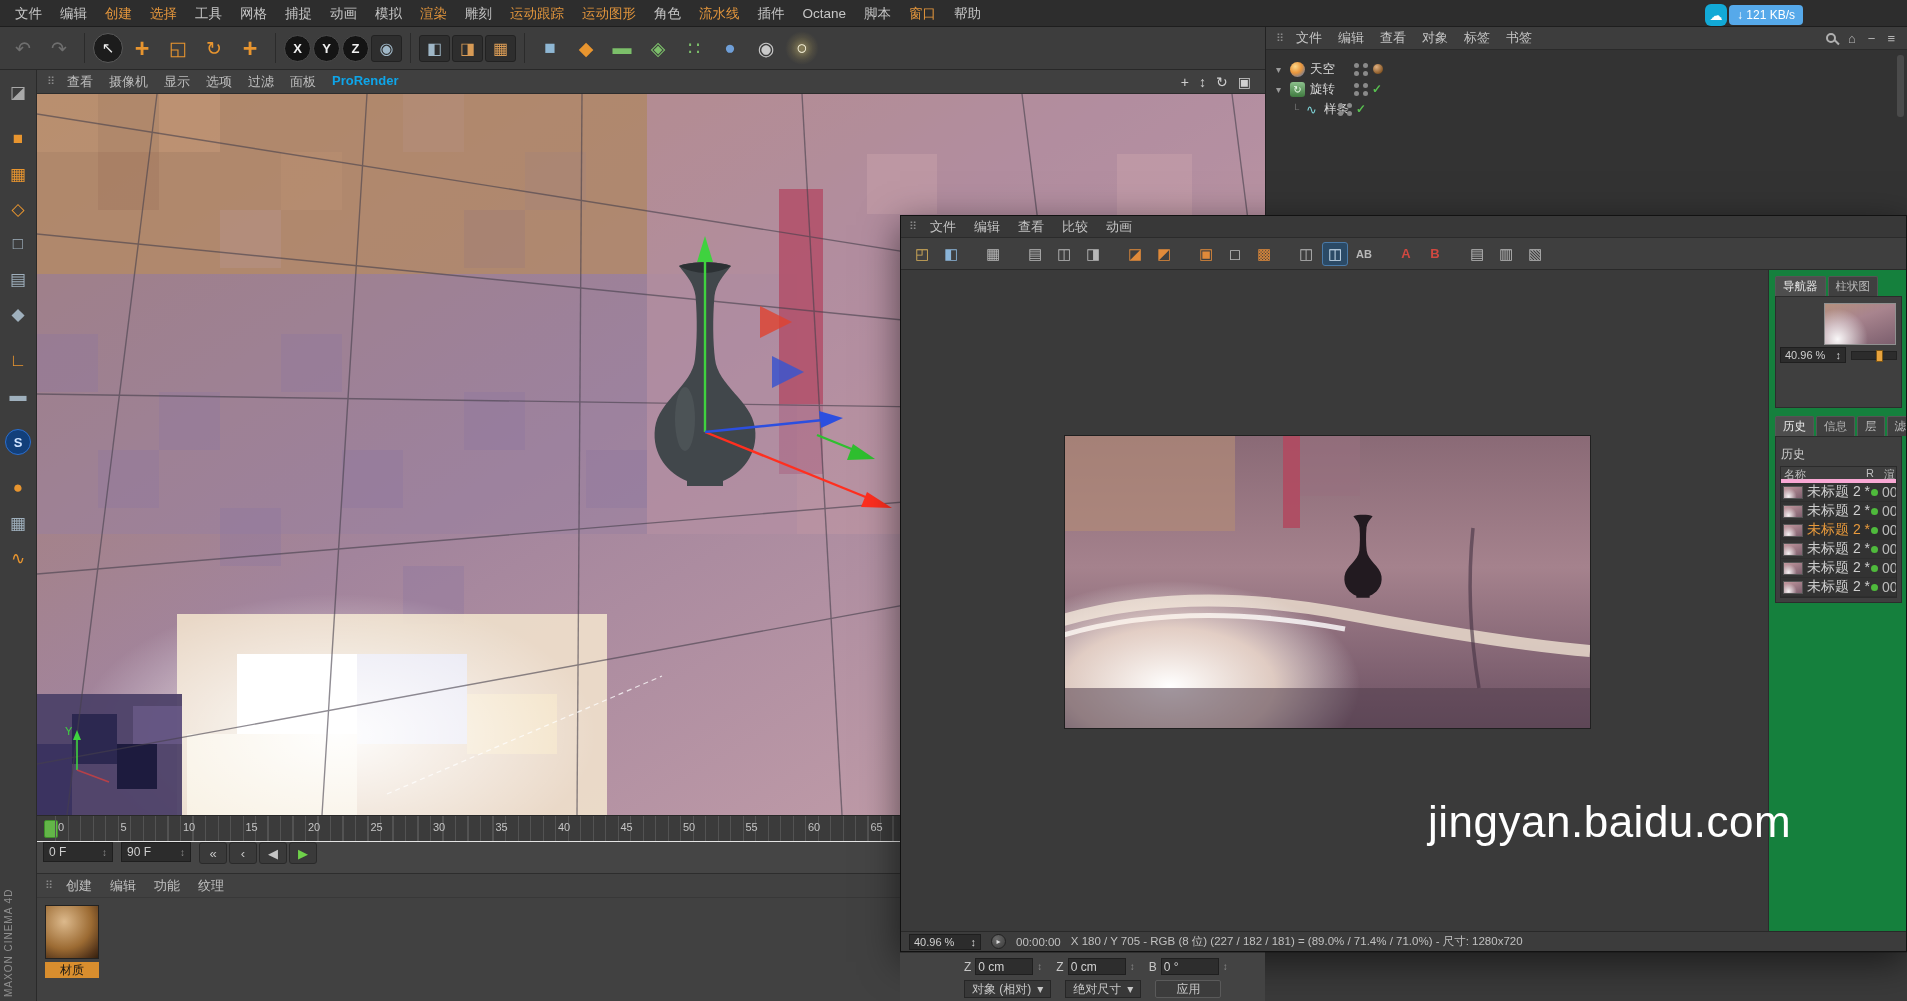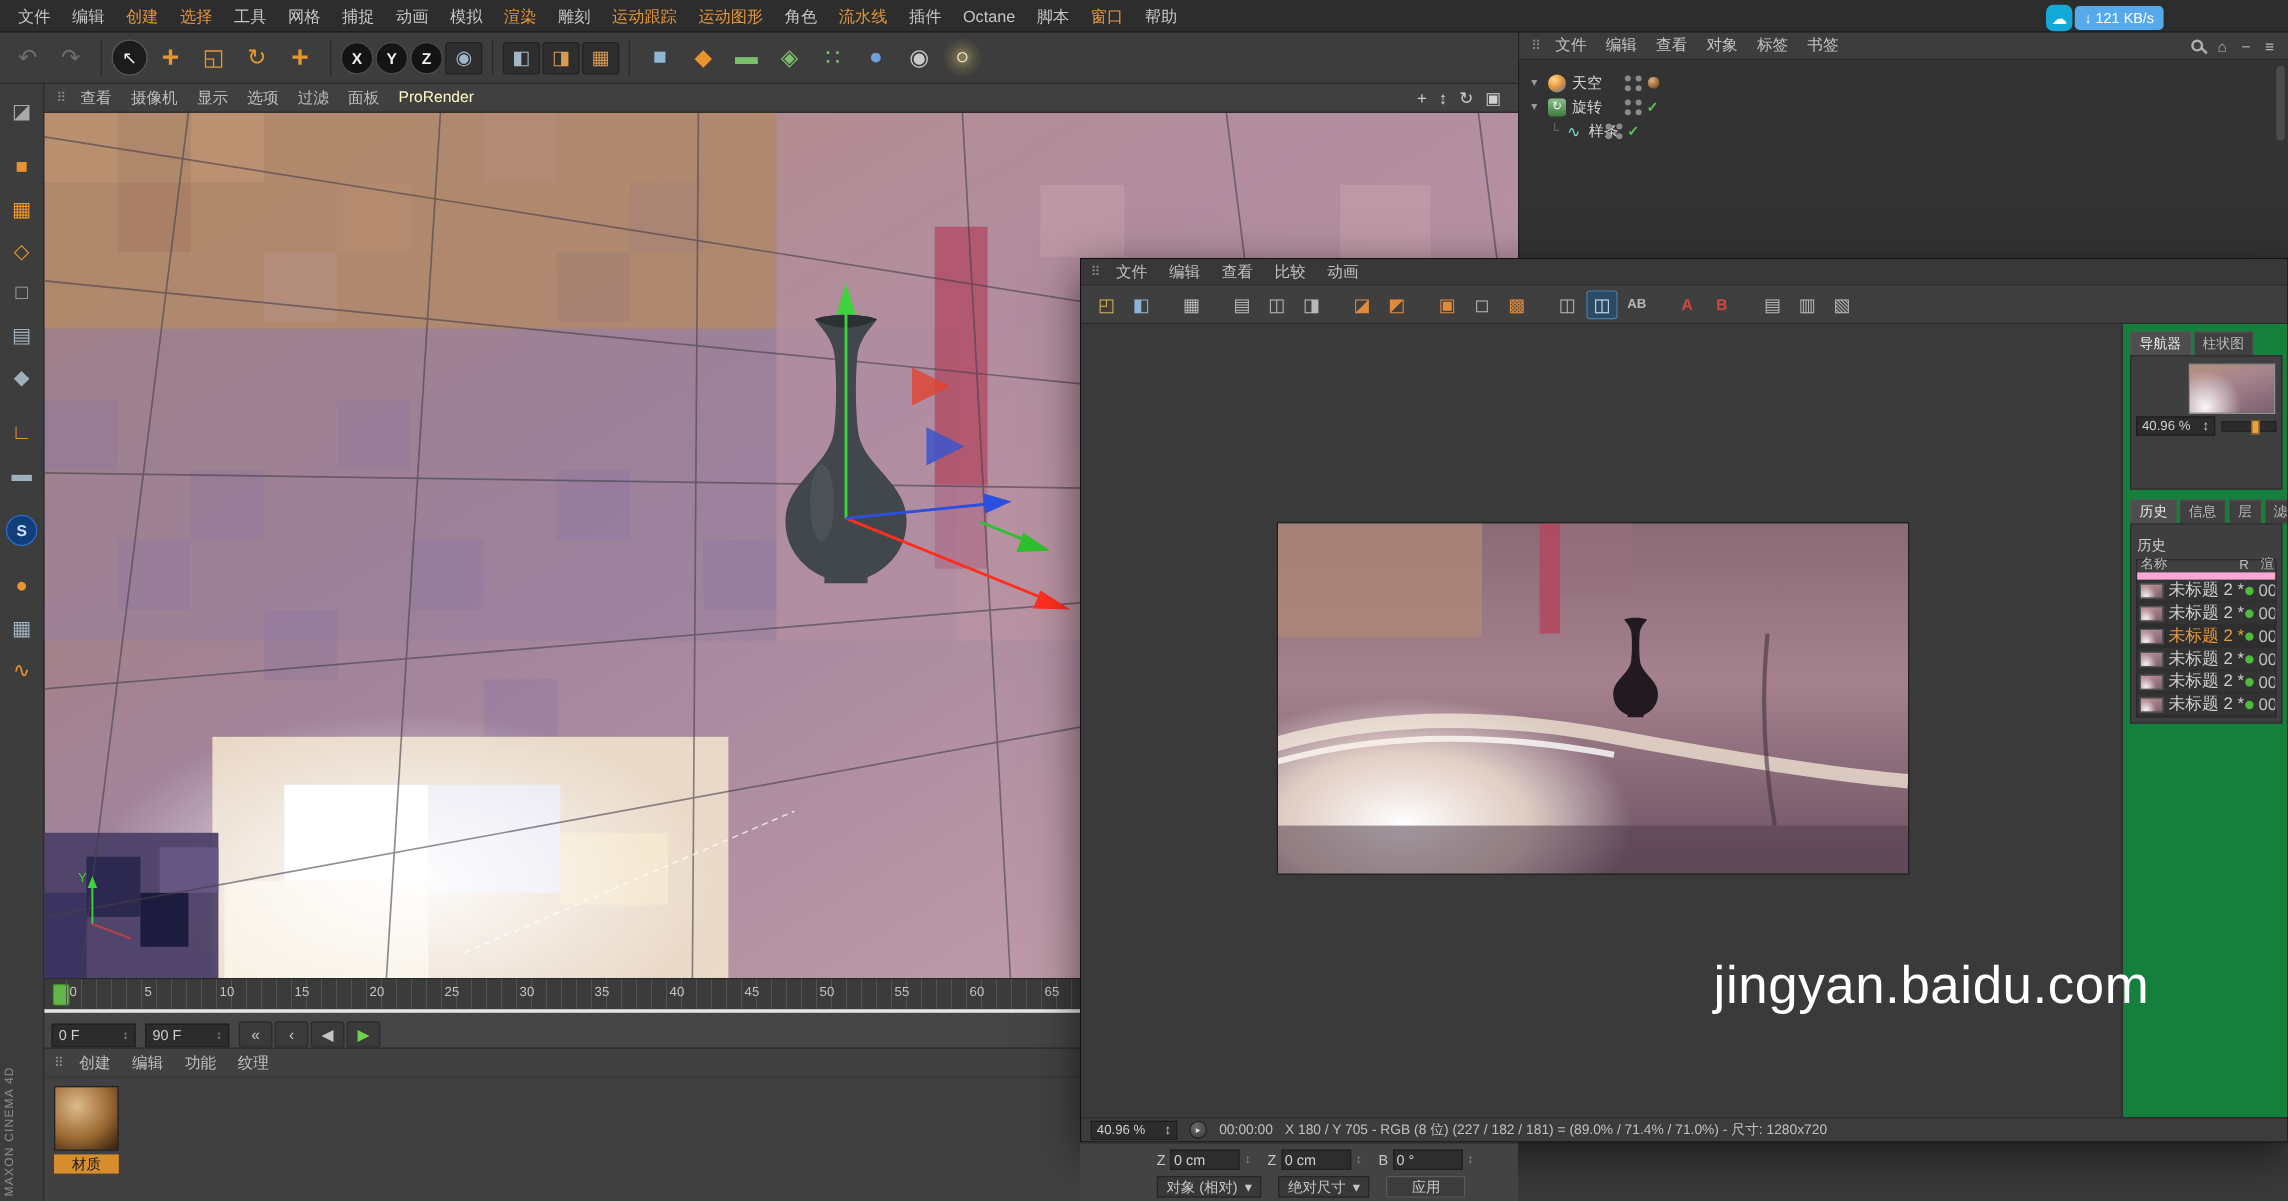--- a/index.html
+++ b/index.html
@@ -39,35 +39,35 @@
   .licon{width:28px;height:28px;display:flex;align-items:center;justify-content:center;font-size:17px;color:#a9a9a9;border-radius:3px;cursor:pointer;flex:0 0 auto;}
   .licon.orange{color:#e8952f;}
   .licon.steel{color:#9fb0bd;}
   .licon.gap{margin-top:12px;}
   .licon.scircle{background:#123f7a;border:1px solid #2a6fd0;border-radius:50%;color:#cfe3ff;font-weight:bold;font-size:13px;width:26px;height:26px;}
   .maxon{position:absolute;left:1px;bottom:4px;width:34px;height:170px;color:#8f8f8f;font-size:10px;letter-spacing:1px;writing-mode:vertical-rl;transform:rotate(180deg);text-align:left;line-height:15px;}
 
   
   .vp-header{position:absolute;left:37px;top:70px;width:1228px;height:24px;background:#404040;border-bottom:1px solid #2d2d2d;display:flex;align-items:center;font-size:13px;color:#bdbdbd;padding:0 6px;}
   .vp-header .mi{padding:0 8px;white-space:nowrap;cursor:default;}
-  .vp-header .mi.pror{color:#fef9c3;font-weight:normal;}
+  .vp-header .mi.pror{color:#0ea5e9;font-weight:bold;}
   .grip{color:#8a8a8a;font-size:11px;padding:0 4px;cursor:grab;}
   .vp-view-icons{margin-left:auto;display:flex;gap:10px;padding-right:8px;}
   .vvi{color:#cfcfcf;font-size:14px;cursor:pointer;}
   .vp-canvas{position:absolute;left:37px;top:94px;width:1228px;height:721px;background:#000;cursor:crosshair;}
   .vp-canvas svg{display:block;}
 
   
   .ruler{position:absolute;left:37px;top:815px;width:1228px;height:26px;background:#3b3b3b;border-top:1px solid #292929;}
   .playhead{position:absolute;left:7px;top:4px;width:14px;height:18px;background:#63b648;border:1px solid #3e8f2a;border-radius:2px;cursor:ew-resize;}
   .ticks{position:absolute;left:18px;top:0;display:flex;height:26px;background:repeating-linear-gradient(90deg,#535353 0 1px,rgba(0,0,0,0) 1px 12.5px);}
   .tick{width:62.5px;font-size:11px;color:#c4c4c4;padding-top:5px;padding-left:3px;flex:0 0 auto;}
 
   
-  .transport{position:absolute;left:37px;top:841px;width:1228px;height:32px;background:#454545;border-top:3px solid #e5e5e5;display:flex;align-items:flex-end;gap:8px;padding-left:6px;}
+  .transport{position:absolute;left:37px;top:841px;width:1228px;height:32px;background:#454545;border-top:1px solid #e5e5e5;display:flex;align-items:flex-start;gap:8px;padding-left:6px;}
   .fld{height:20px;min-width:70px;background:#2c2c2c;border:1px solid #1f1f1f;color:#cfcfcf;font-size:12px;display:flex;align-items:center;justify-content:space-between;padding:0 5px;gap:6px;}
   .fld .stp{color:#8a8a8a;font-size:10px;}
   .tslider{width:545px;height:20px;background:#2c2c2c;border:1px solid #1f1f1f;color:#bbb;font-size:11px;display:flex;align-items:center;justify-content:space-between;padding:0 7px;cursor:ew-resize;}
   .tbtn{width:28px;height:22px;background:#3a3a3a;border:1px solid #2a2a2a;border-radius:3px;color:#c5c5c5;display:flex;align-items:center;justify-content:center;font-size:13px;cursor:pointer;}
   .tbtn.play{color:#6fd24a;}
 
   
   .mat-panel{position:absolute;left:37px;top:873px;width:863px;height:128px;background:#414141;border-top:1px solid #2d2d2d;}
   .mat-menu{height:24px;display:flex;align-items:center;font-size:13px;color:#c0c0c0;padding-left:4px;border-bottom:1px solid #383838;}
   .mat-menu .mi{padding:0 9px;cursor:default;}
@@ -130,21 +130,21 @@
   .tab.on{background:#4e4e4e;color:#ececec;}
   .side-box{border:1px solid #2c2c2c;background:#3f3f3f;padding:4px;}
   .nav-box{height:112px;position:relative;}
   .nav-thumb{position:absolute;right:5px;top:6px;width:72px;height:42px;border:1px solid #909090;background:radial-gradient(circle at 18% 88%,rgba(255,255,255,.95) 0%,rgba(255,255,255,0) 45%),linear-gradient(160deg,#b5917e 0%,#a8848e 40%,#7c5f6e 100%);cursor:move;}
   .zoom-row{display:flex;align-items:center;gap:5px;margin-top:46px;}
   .zfield{width:66px;height:16px;background:#2c2c2c;border:1px solid #1f1f1f;display:flex;align-items:center;justify-content:space-between;padding:0 4px;font-size:11px;color:#d0d0d0;}
   .zslider{flex:1;height:9px;background:#2c2c2c;border:1px solid #222;position:relative;cursor:ew-resize;}
   .zslider .knob{position:absolute;left:55%;top:-2px;width:7px;height:12px;background:#e8a33d;border:1px solid #7a5517;}
   .hist-label{margin:6px 0 3px 1px;font-size:12px;color:#cfcfcf;}
   .htable{border:1px solid #2b2b2b;background:#333;}
-  .hhead{display:flex;align-items:flex-end;height:16px;background:#3f3f3f;border-bottom:6px solid #f9a8d4;font-size:11px;color:#bdbdbd;padding-left:3px;}
+  .hhead{display:flex;align-items:flex-start;height:16px;background:#3f3f3f;border-bottom:4px solid #f9a8d4;font-size:11px;color:#bdbdbd;padding-left:3px;}
   .hname-col{flex:1;}
   .hcol-r{width:18px;}
   .hcol-t{width:12px;overflow:hidden;}
   .hrow{display:flex;align-items:center;height:19px;border-bottom:1px solid #2e2e2e;font-size:14px;color:#cfcfcf;padding-left:2px;cursor:pointer;}
   .hrow.sel{background:#2e2e2e;}
   .hrow.sel .hname{color:#e89a3c;}
   .hthumb{width:20px;height:13px;margin-right:4px;border:1px solid #555;background:radial-gradient(circle at 25% 85%,rgba(255,255,255,.9) 0%,rgba(255,255,255,0) 50%),linear-gradient(150deg,#c49aa0,#7d5f6e);flex:0 0 auto;}
   .hname{flex:1;white-space:nowrap;overflow:hidden;}
   .hdot{width:7px;height:7px;border-radius:50%;background:#4fba3c;margin-right:4px;flex:0 0 auto;}
   .htime{width:14px;overflow:hidden;color:#bdbdbd;}

